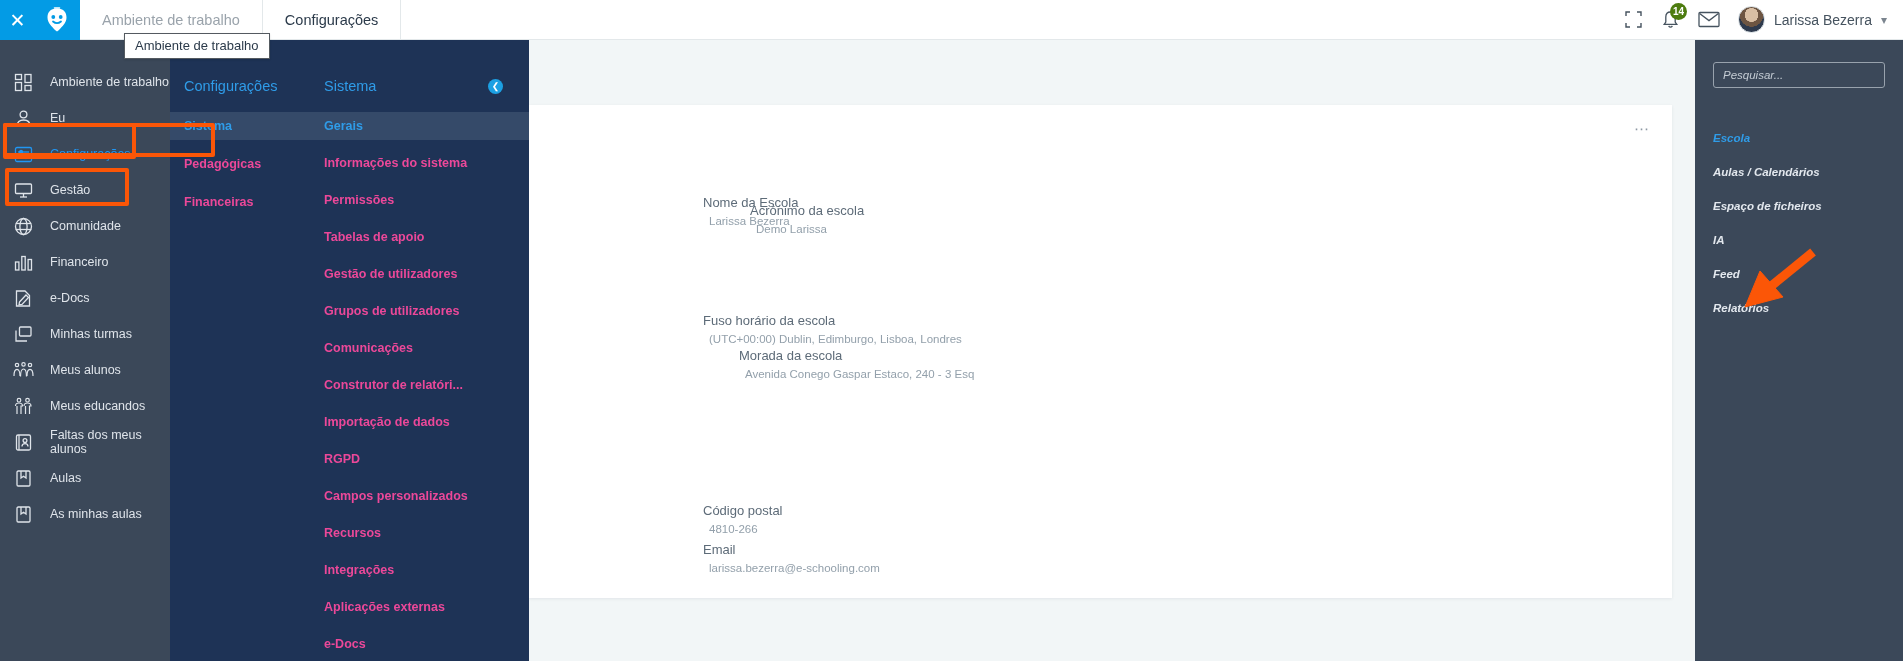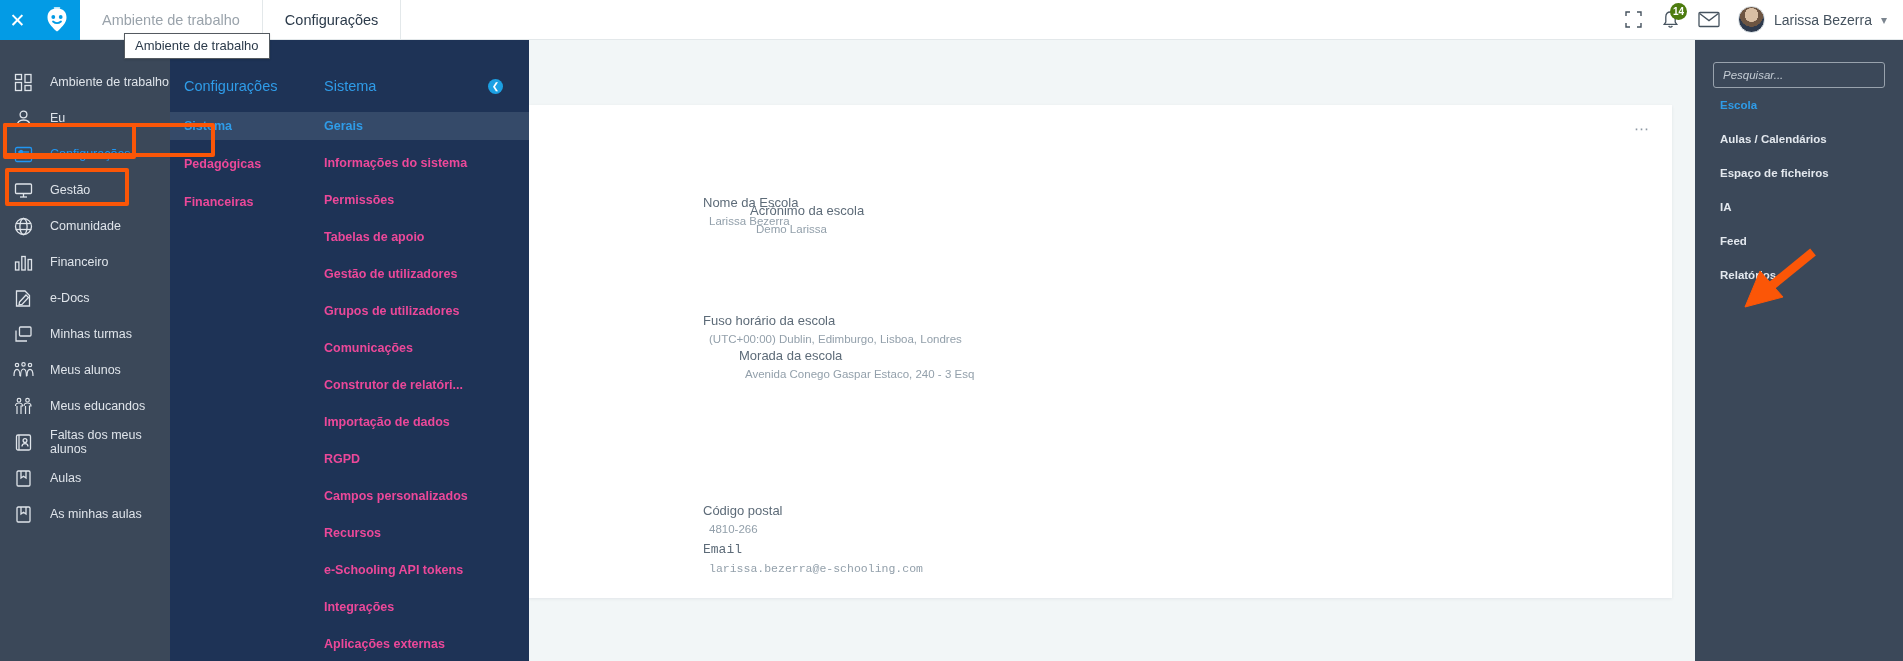--- a/index.html
+++ b/index.html
@@ -136,29 +136,29 @@
   .field { position: absolute; }
   .f-label { font-size: 13px; color: #5d6b78; margin-bottom: 5px; }
   .f-value { font-size: 11.5px; color: #93a0ab; padding-left: 6px; }
 
   
   .rside {
     position: absolute; right: 0; top: 40px; width: 208px; height: 621px;
     background: #3b4859; padding-top: 22px; z-index: 10;
   }
   .search-box {
-    margin: 0 18px 11px; height: 26px; border: 1px solid #98a2ad;
+    margin: 0 18px 22px; height: 26px; border: 1px solid #98a2ad;
     border-radius: 3px; background: transparent; width: 172px;
     color: #cfd6dd; font-size: 11.5px; padding: 0 9px;
     font-style: italic; font-family: "Liberation Sans", sans-serif;
   }
   .search-box::placeholder { color: #c4ccd4; font-style: italic; }
   .rside-item {
-    height: 34px; display: flex; align-items: flex-start; padding-left: 25px;
-    font-size: 11.5px; color: #e3e8ee; cursor: pointer; font-weight: 600;
+    height: 34px; display: flex; align-items: flex-end; padding-left: 18px;
+    font-size: 11.5px; color: #e3e8ee; cursor: pointer; font-weight: 600; font-style: italic;
   }
   .rside-item.active { color: #2f9ce8; }
   .arrow-ann { position: absolute; left: 0; top: 0; pointer-events: none; z-index: 22; }
 </style>
 </head>
 <body>
 
 <div id="app">
 
   <div class="topbar">
@@ -445,23 +445,20 @@
     <div class="panel-item">
       <span>RGPD</span>
     </div>
     <div class="panel-item">
       <span>Campos personalizados</span>
     </div>
     <div class="panel-item">
       <span>Recursos</span>
     </div>
     <div class="panel-item">
-      <span>e-Schooling API tokens</span>
-    </div>
-    <div class="panel-item">
       <span>Integrações</span>
     </div>
     <div class="panel-item">
       <span>Aplicações externas</span>
     </div>
     <div class="panel-item">
       <span>e-Docs</span>
     </div>
   </div>
   <div class="panel3-hl"></div>
@@ -488,21 +485,21 @@
       <div class="field" style="left:174px; top:243px;margin-left:36px;">
         <div class="f-label">Morada da escola</div>
         <div class="f-value">Avenida Conego Gaspar Estaco, 240 - 3 Esq</div>
       </div>
 
       <div class="field" style="left:174px; top:398px;">
         <div class="f-label">Código postal</div>
         <div class="f-value">4810-266</div>
       </div>
 
-      <div class="field" style="left:174px; top:437px;font-family:Liberation Mono, monospace;">
+      <div class="field" style="left:174px; top:437px;">
         <div class="f-label">Email</div>
         <div class="f-value">larissa.bezerra@e-schooling.com</div>
       </div>
     </div>
   </div>
 
   <div class="rside">
     <input class="search-box" type="text" placeholder="Pesquisar..." style="">
     <div class="rside-item active">
       <span>Escola</span>

